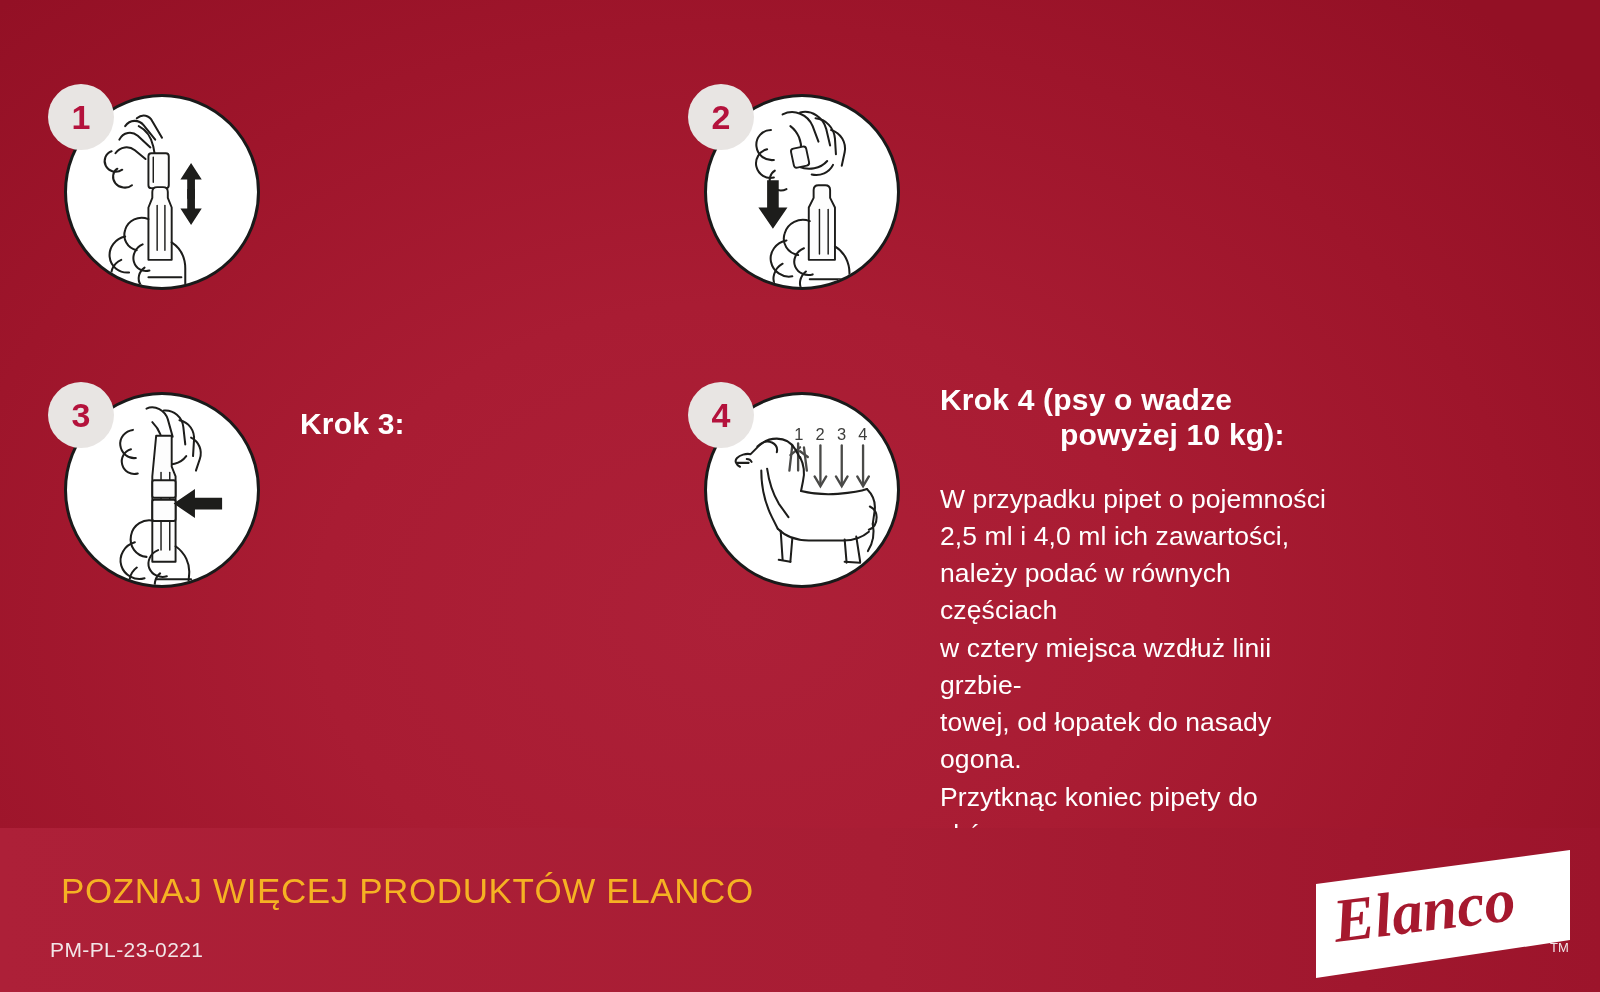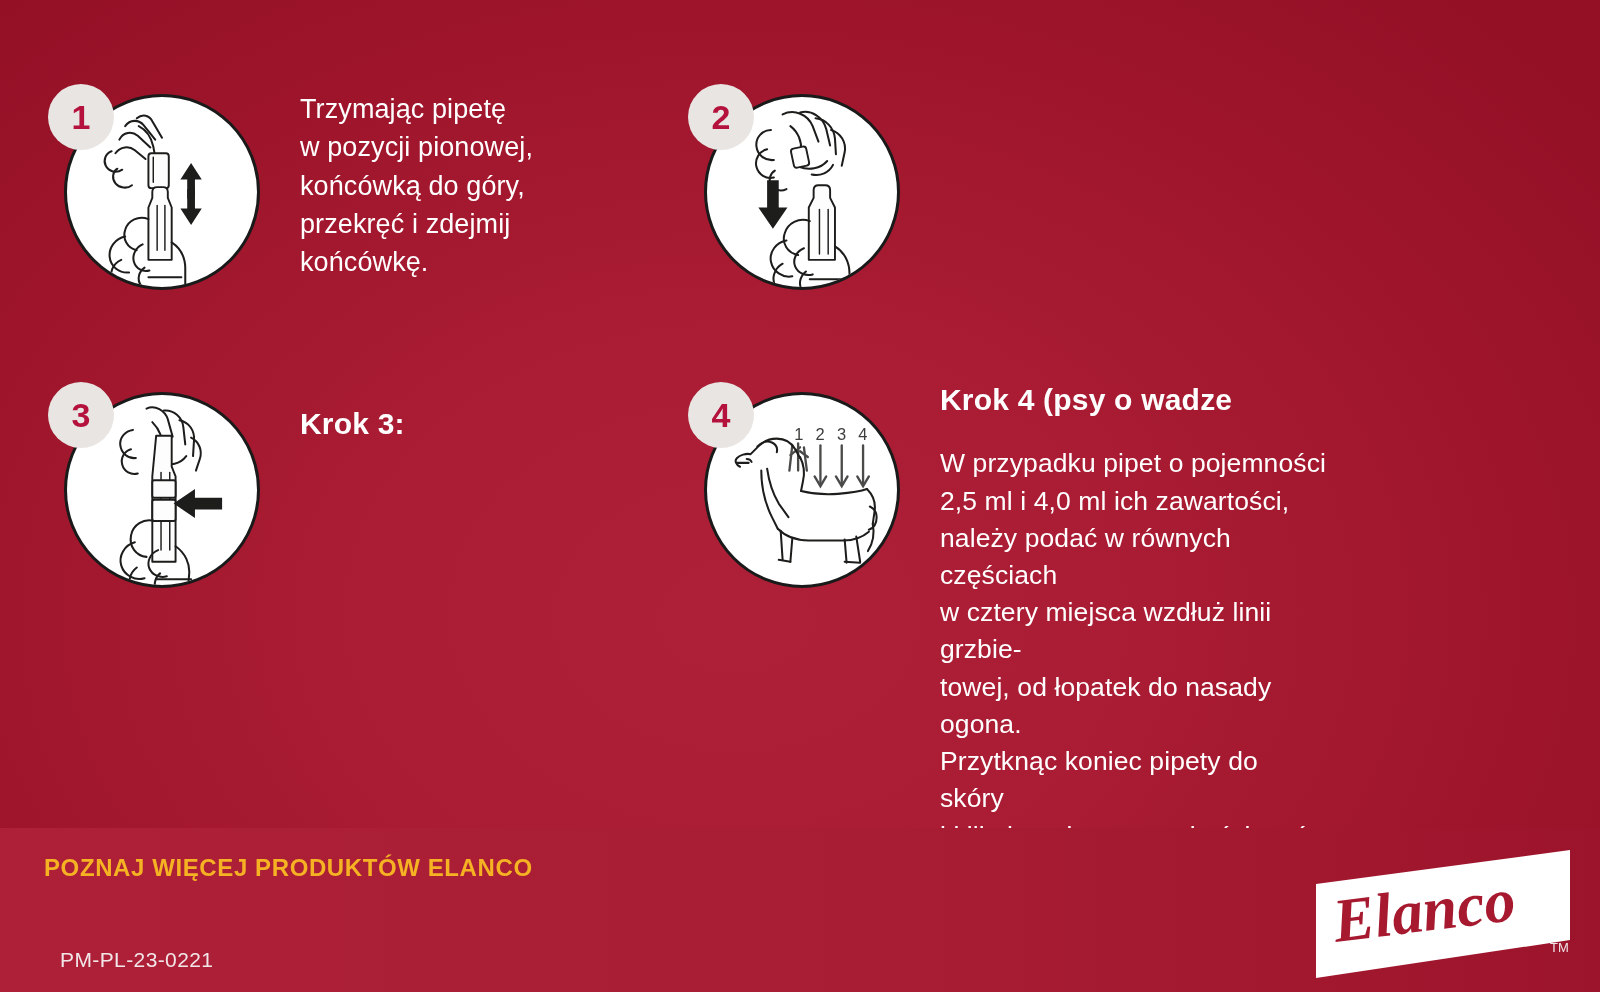--- a/index.html
+++ b/index.html
@@ -132,33 +132,33 @@
     width: 1600px;
     height: 164px;
     background: linear-gradient(90deg, #ad2038 0%, #a81d34 55%, #9c142b 100%);
     overflow: hidden;
   }
   .footer-headline {
     position: absolute;
     left: 44px;
     top: 26px;
     color: #f5b223;
-    font-size: 24px;
-    font-weight: bold;
+    font-size: 35px;
+    font-weight: normal;
     letter-spacing: 0.6px;
-    margin: 0;
+    margin: 17px;
   }
   .footer-code {
     position: absolute;
     left: 44px;
     top: 104px;
     color: #f2e6e8;
     font-size: 21px;
     letter-spacing: 0.4px;
-    margin: 16px;
+    margin: 6px;
   }
 
   .logo {
     position: absolute;
     right: 14px;
     top: 8px;
     width: 286px;
     height: 150px;
   }
   .logo svg { display: block; width: 100%; height: 100%; }
@@ -208,25 +208,20 @@
             <path class="ink" d="M80 176 c-6 4 -8 12 -4 18"></path>
             <path class="ink" d="M108 150 c9 6 14 16 14 27 l0 17"></path>
             <path class="ink" d="M84 186 l34 0"></path>
           </svg>
         </div>
         <div class="badge">
           <span>1</span>
         </div>
       </div>
       <div class="step-text">
-        <p class="step-body">Trzymając pipetę
-w pozycji pionowej,
-końcówką do góry,
-przekręć i zdejmij
-końcówkę.</p>
       </div>
     </div>
 
     <div class="step step-2">
       <div class="illus-wrap">
         <div class="illus-circle">
           <svg viewBox="0 0 196 196" aria-hidden="true">
 
             <path class="ink" d="M78 18 c12 -6 26 0 31 12 l6 16"></path>
             <path class="ink" d="M96 16 c12 -3 24 5 27 17 l4 17"></path>
@@ -345,21 +340,21 @@
             <path class="ink" d="M74 170 l12 2"></path>
             <path class="ink" d="M142 172 l16 1"></path>
             <path class="ink" d="M168 115 c4 2 7 6 7 11 0 6 -3 11 -8 13"></path>
           </svg>
         </div>
         <div class="badge">
           <span>4</span>
         </div>
       </div>
       <div class="step-text">
-        <p class="step-title two-line"><span>Krok 4 (psy o wadze</span></p>
+        <p class="step-title two-line"><span>Krok 4 (psy o wadze</span><span class="t-line2">powyżej 10 kg):</span></p>
         <p class="step-body">W przypadku pipet o pojemności
 2,5 ml i 4,0 ml ich zawartości,
 należy podać w równych częściach
 w cztery miejsca wzdłuż linii grzbie-
 towej, od łopatek do nasady ogona.
 Przytknąc koniec pipety do skóry
 i kilkukrotnie, mocno ją ścisnąć,
 w celu wyciśnięcia zawartości,
 bezpośrednio na skórę.
 Nanosić wyłącznie na

